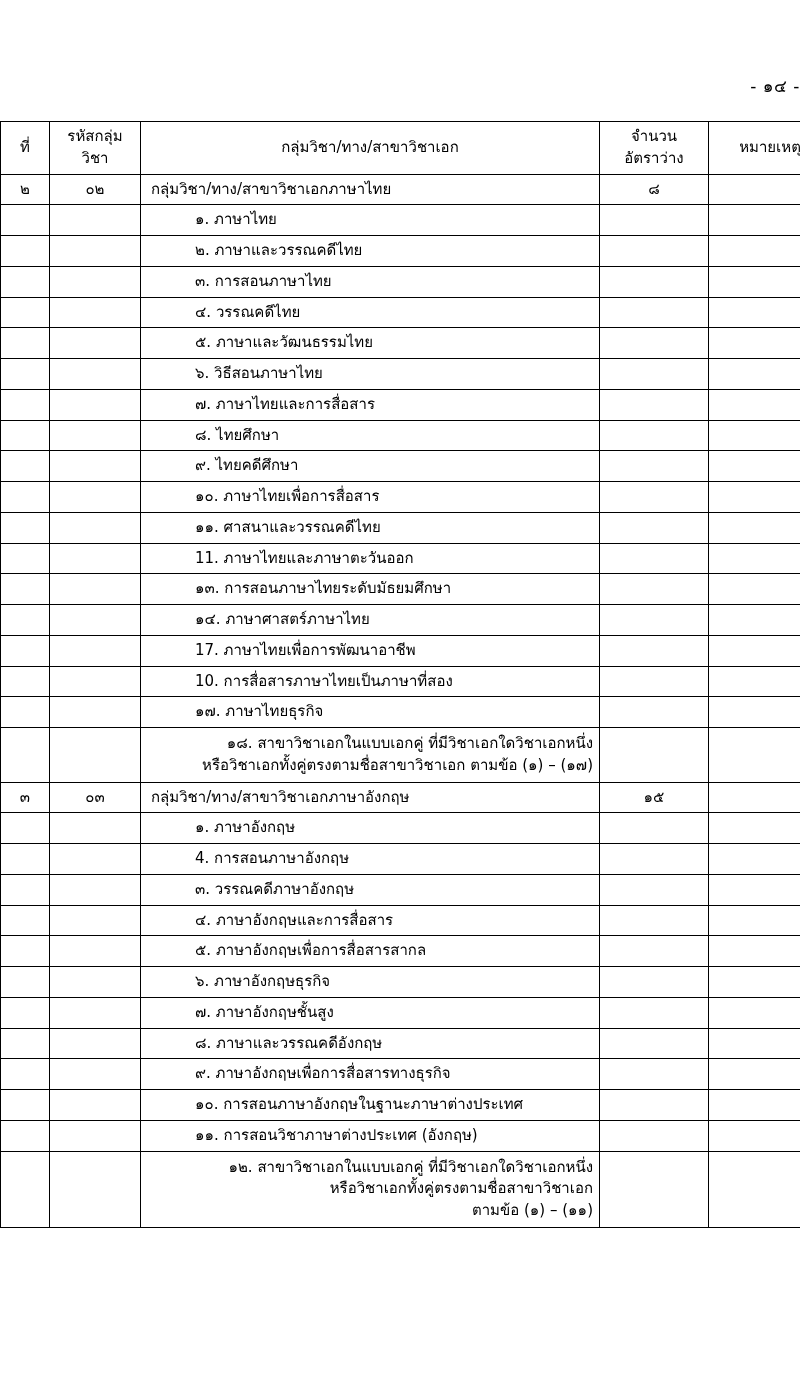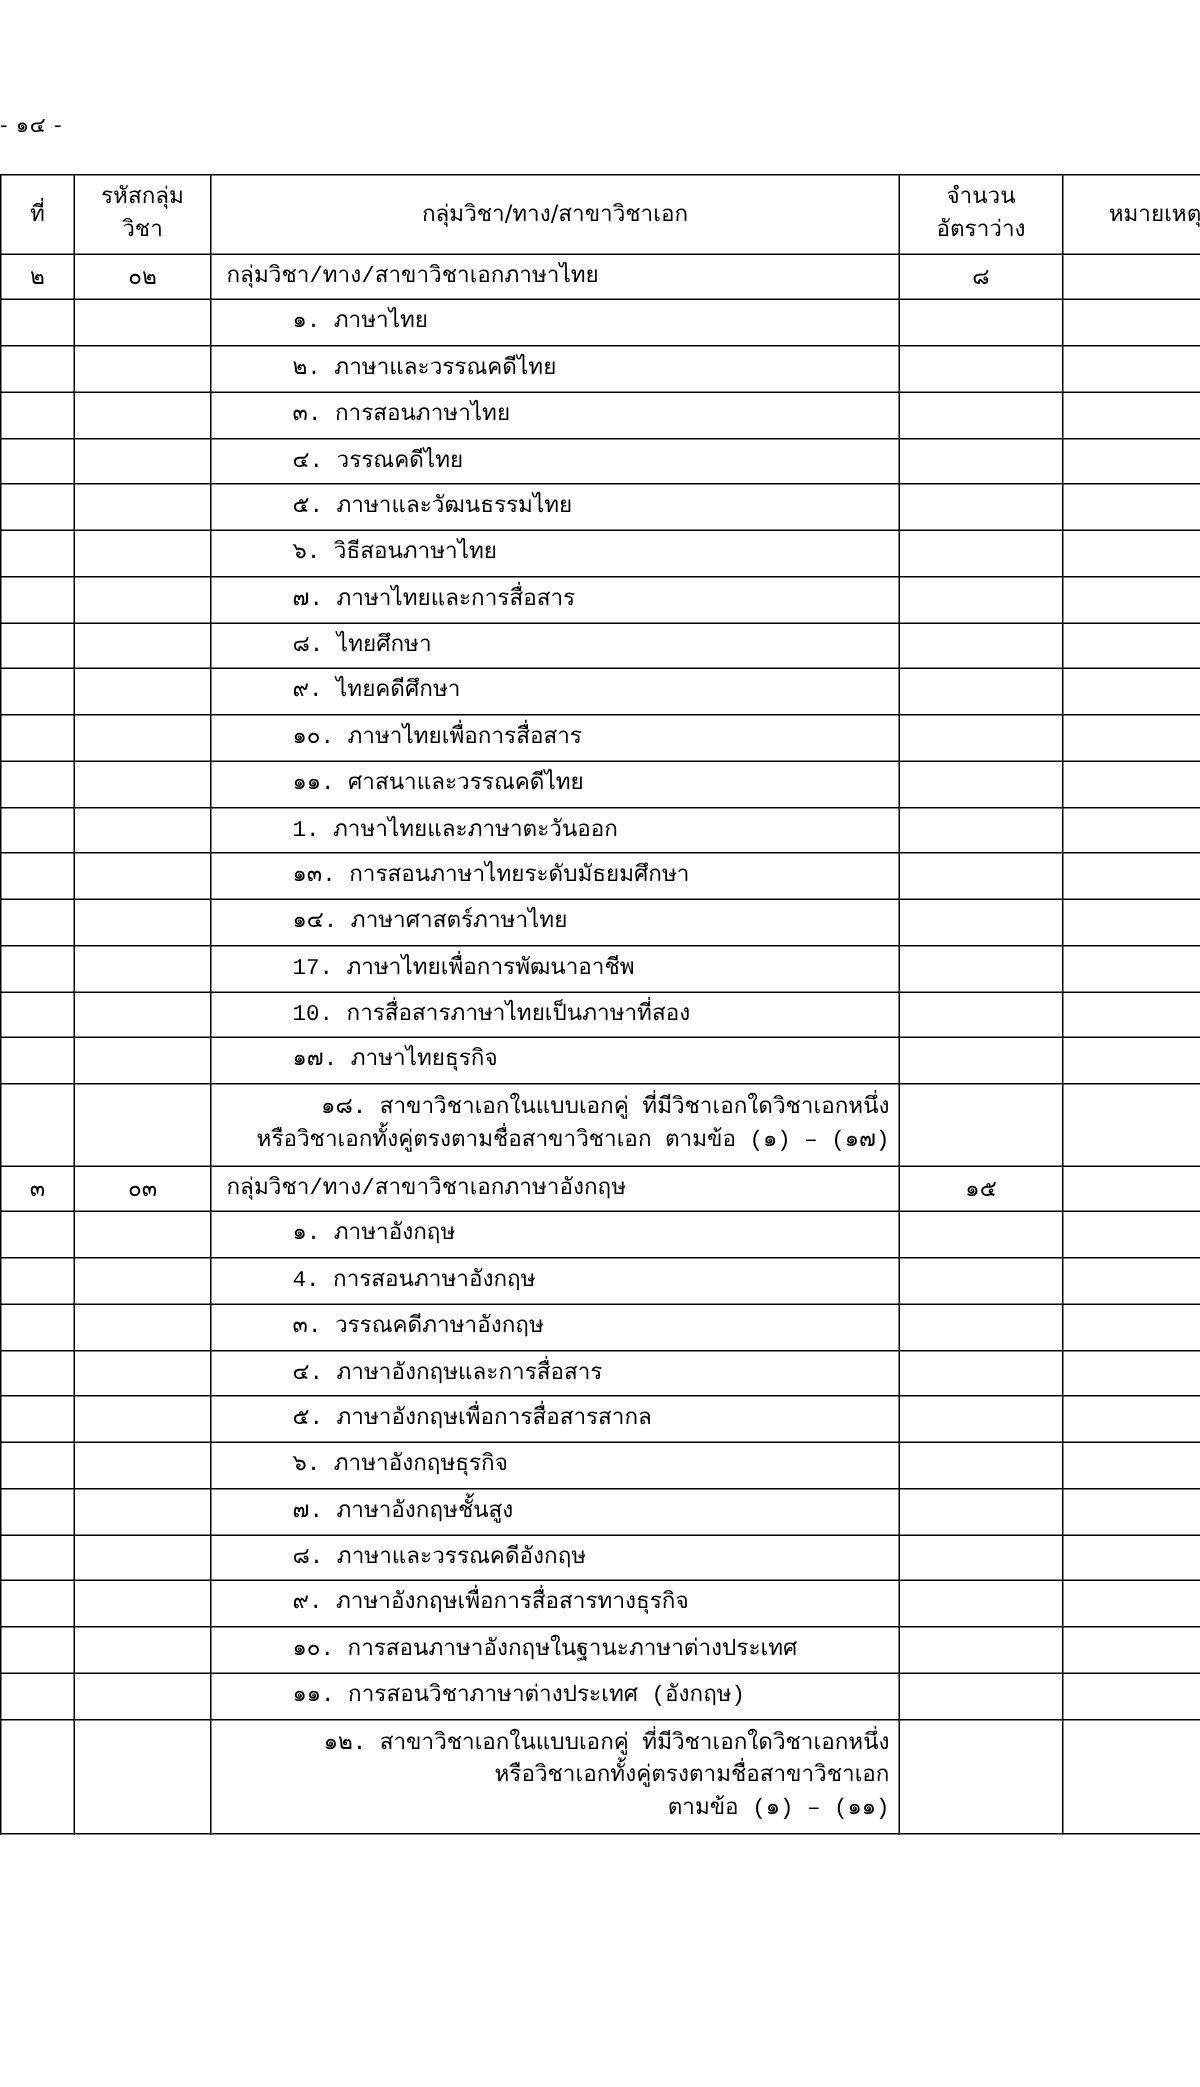--- a/index.html
+++ b/index.html
@@ -14,22 +14,22 @@
     color: #000000;
   }
   .page {
     width: 800px;
     min-height: 1391px;
     box-sizing: border-box;
     padding: 0;
     position: relative;
   }
   .page-number {
-    text-align: left;
-    font-size: 14px;
+    text-align: right;
+    font-size: 17px;
     padding-top: 72px;
     padding-bottom: 22px;
     letter-spacing: 0.5px;
   }
   table.doc-table {
     border-collapse: collapse;
     width: 768px;
     margin: 0 auto;
     table-layout: fixed;
   }
@@ -67,21 +67,20 @@
   tr.item-row td.c-subject {
     padding-left: 54px;
   }
   tr.item-row td.c-subject.multiline {
     padding-top: 5px;
     padding-bottom: 5px;
     text-align: right;
   }
   .cell-line {
     display: block;
-    font-family: Liberation Mono, monospace;
   }
   .row-h {
     height: 23px;
   }
 </style>
 </head>
 <body>
 
 <div class="page">
 
@@ -209,21 +208,21 @@
           <td class="c-subject">
             <span class="cell-line">๑๑. ศาสนาและวรรณคดีไทย</span>
           </td>
           <td class="c-count"></td>
           <td class="c-remark"></td>
         </tr>
         <tr class="item-row row-h">
           <td class="c-no"></td>
           <td class="c-code"></td>
           <td class="c-subject">
-            <span class="cell-line">1. ภาษาไทยและภาษาตะวันออก</span>
+            <span class="cell-line">11. ภาษาไทยและภาษาตะวันออก</span>
           </td>
           <td class="c-count"></td>
           <td class="c-remark"></td>
         </tr>
         <tr class="item-row row-h">
           <td class="c-no"></td>
           <td class="c-code"></td>
           <td class="c-subject">
             <span class="cell-line">๑๓. การสอนภาษาไทยระดับมัธยมศึกษา</span>
           </td>

